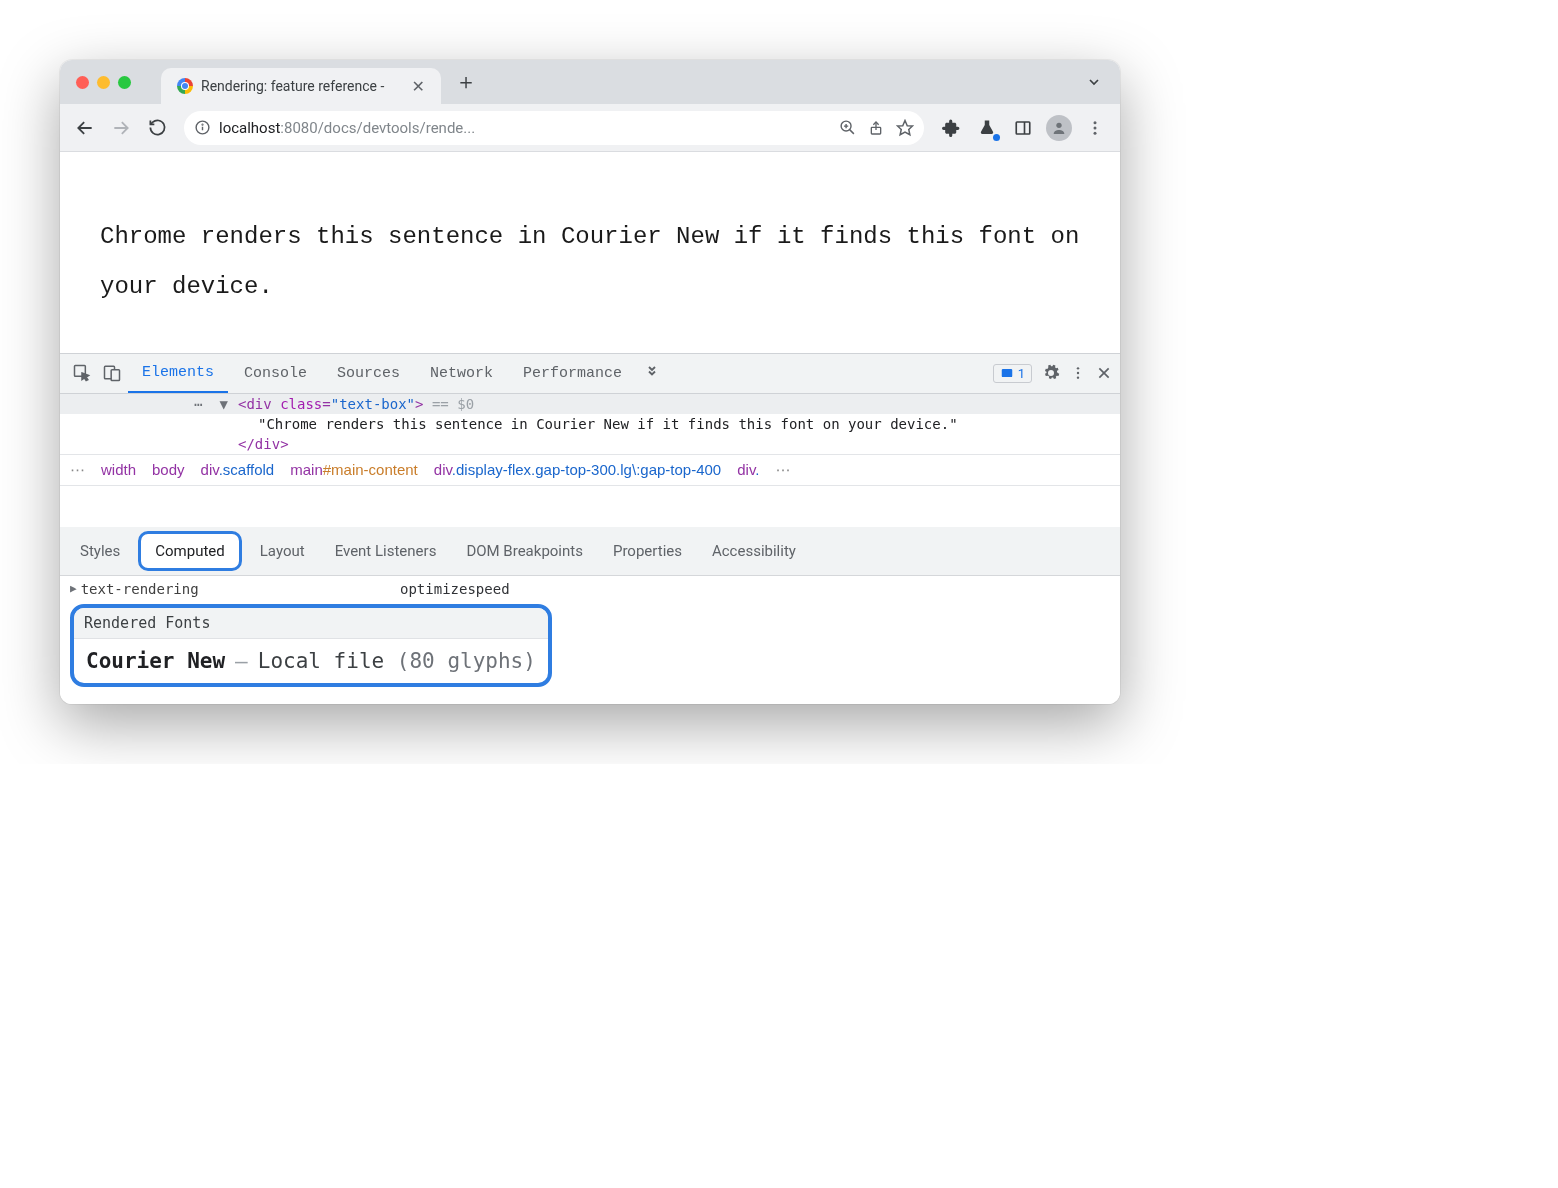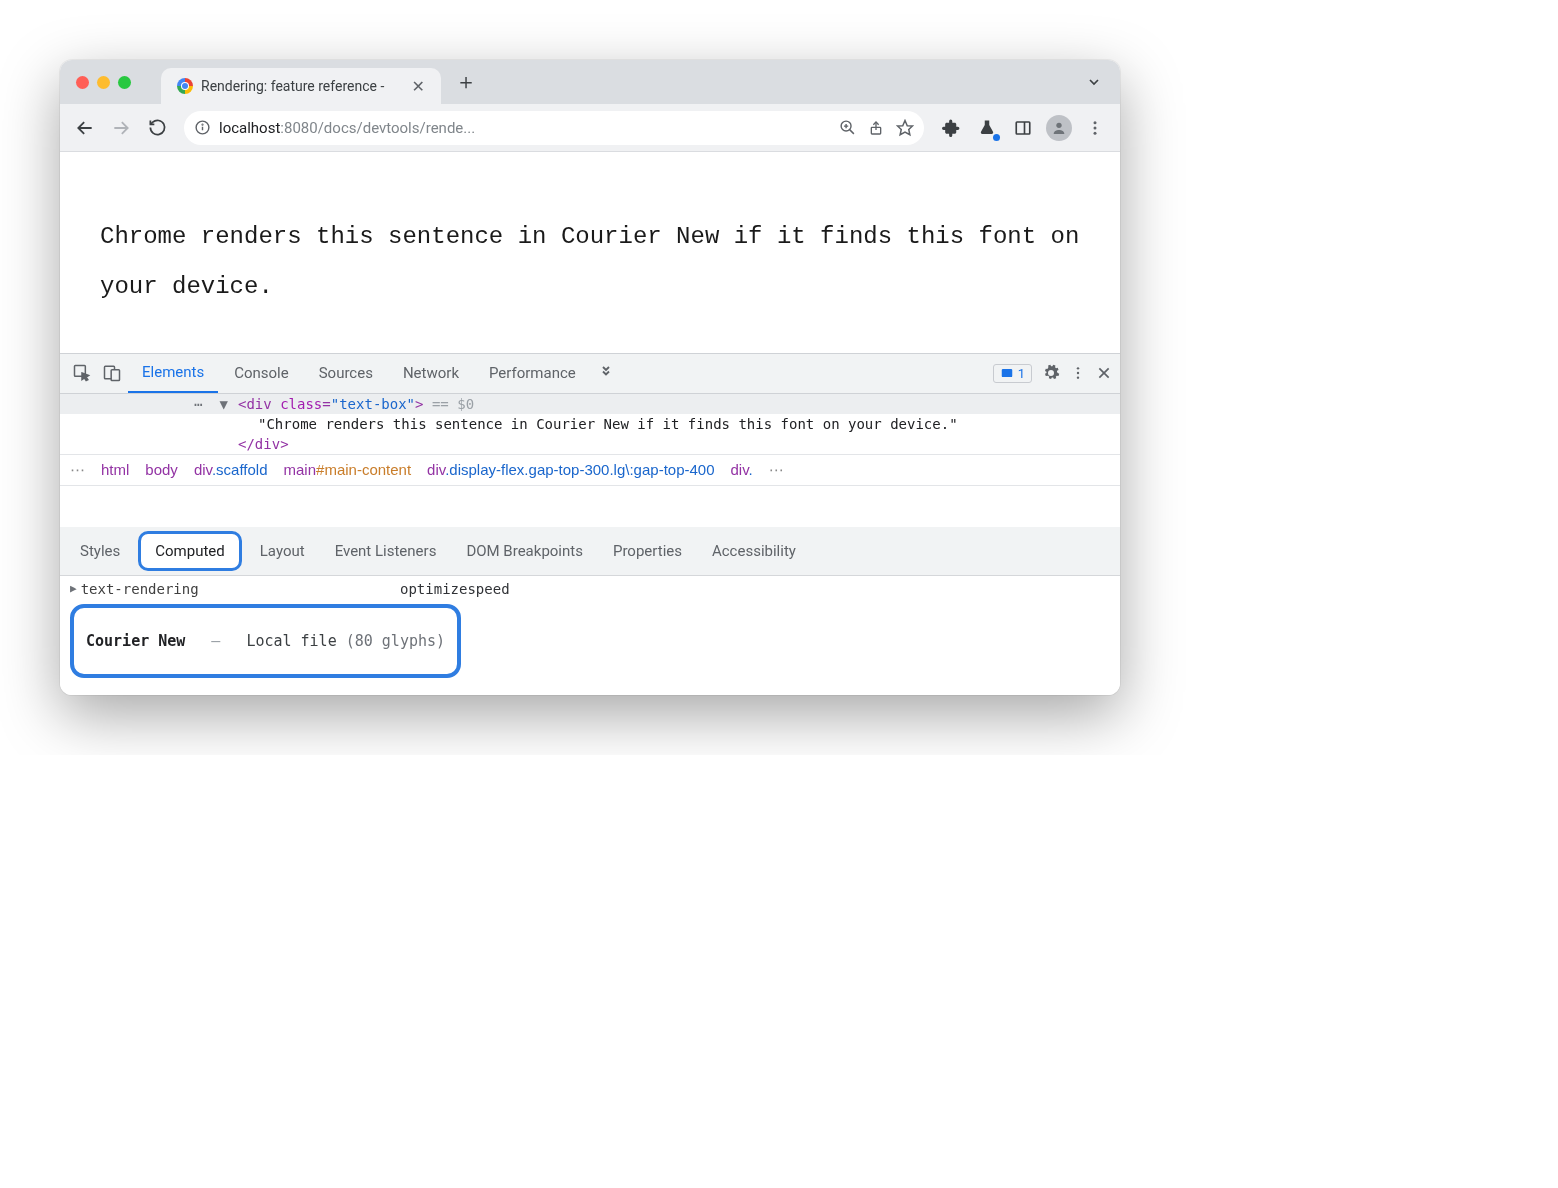--- a/index.html
+++ b/index.html
@@ -102,21 +102,21 @@
 .dt-tabs {
   display:flex;
   align-items:center;
   height:40px;
   border-bottom:1px solid #cfd2d6;
   padding: 0 8px;
   gap: 2px;
   background:#f1f3f4;
 }
 .dt-icon { width:28px; display:flex;align-items:center;justify-content:center;color:#5f6368;cursor:pointer;}
-.dt-tab { padding: 0 14px; height:100%; display:flex;align-items:center; color:#5f6368; cursor:pointer; font-size:15px;}
+.dt-tab { padding: 0 14px; height:100%; display:flex;align-items:center; color:#5f6368; cursor:pointer; font-size:15px;font-family:Liberation Mono, monospace;}
 .dt-tab.active { color:#1a73e8; border-bottom: 2px solid #1a73e8; }
 .dt-right { margin-left:auto; display:flex; align-items:center; gap:10px; color:#5f6368;}
 .issue-badge { display:flex;align-items:center;gap:4px;border:1px solid #c8cbd0;border-radius:3px;padding:1px 6px;color:#1a73e8;font-size:13px;}
 
 .elements-body { font-family: Menlo, Consolas, monospace; font-size:14px; }
 .el-row { display:flex; padding: 2px 8px; }
 .el-row.gray { background:#eceef0; }
 .gutter { width: 170px; display:flex; justify-content:flex-end; padding-right:6px; color:#6e7278;}
 .code { flex:1; white-space:pre-wrap;}
 .tag { color:#9333a4; }
@@ -173,21 +173,21 @@
 
 .rendered-wrap {
   border: 4px solid #2f7de1;
   border-radius: 14px;
   margin: 6px 8px 10px 0px;
   display:inline-block;
   min-width: 390px;
   overflow:hidden;
 }
 .rf-head { background:#f1f3f4; padding: 6px 10px; font-size:15px; color:#3c4043; border-bottom:1px solid #e0e2e5;}
-.rf-body { padding: 24px 12px; font-size:15px; color:#3c4043; display:flex; gap:26px; align-items:center;}
+.rf-body { padding: 10px 12px; font-size:21px; color:#3c4043; display:flex; gap:10px; align-items:center;}
 .rf-name { font-weight:700; color:#202124;}
 .rf-sep { color:#9aa0a6; }
 svg { display:block; }
 </style>
 </head>
 <body>
 
 <div class="window">
 
   <div class="tabstrip">
@@ -361,21 +361,21 @@
         <div class="code text-block"><span class="txt">"Chrome renders this sentence in Courier New if it finds this font on your device."</span></div>
       </div>
       <div class="el-row">
         <div class="gutter"></div>
         <div class="code"><span class="tag">&lt;/div&gt;</span></div>
       </div>
     </div>
 
     <div class="breadcrumb">
       <span class="dots">⋯</span>
-      <span class="bc-item">html</span>
+      <span class="bc-item">width</span>
       <span class="bc-item">body</span>
       <span class="bc-item"><span>div</span><span class="bc-cls">.scaffold</span></span>
       <span class="bc-item"><span>main</span><span class="bc-id">#main-content</span></span>
       <span class="bc-item"><span>div</span><span class="bc-cls">.display-flex.gap-top-300.lg\:gap-top-400</span></span>
       <span class="bc-item"><span>div</span><span class="bc-cls">.</span></span>
       <span class="dots">⋯</span>
     </div>
 
     <div class="subtabs">
       <div class="subtab">Styles</div>
@@ -390,20 +390,21 @@
     <div class="computed">
       <div class="comp-row">
         <div class="comp-prop">
             <span class="tri">▶</span> 
             <span class="prop-red">text-rendering</span>
           </div>
         <div class="comp-val">optimizespeed</div>
       </div>
 
       <div class="rendered-wrap">
+        <div class="rf-head">Rendered Fonts</div>
         <div class="rf-body">
           <span class="rf-name">Courier New</span>
           <span class="rf-sep">—</span>
           <span><span>Local file</span> <span style="color:#6e7278">(80 glyphs)</span></span>
         </div>
       </div>
     </div>
 
   </div>
 </div>

